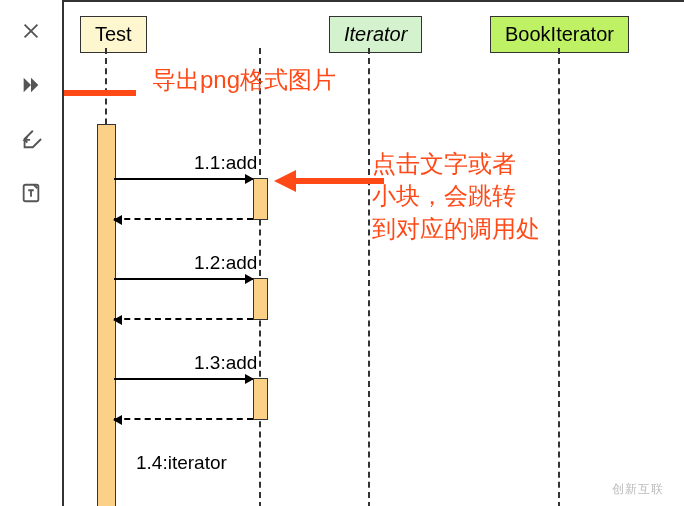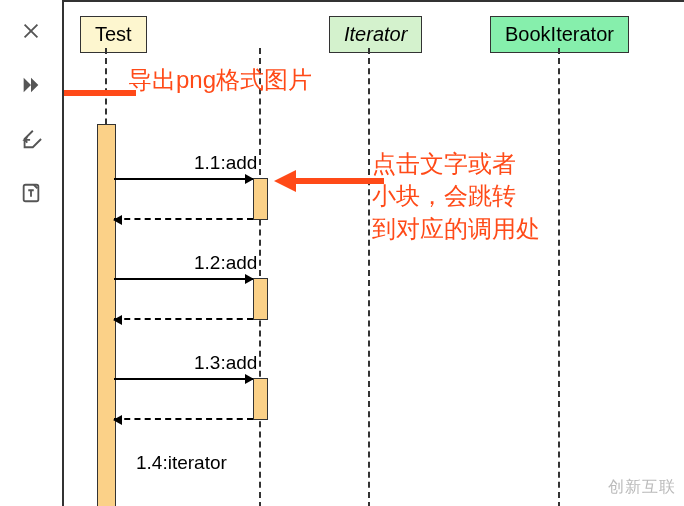--- a/index.html
+++ b/index.html
@@ -5,40 +5,40 @@
 html,body{margin:0;padding:0;font-family:Helvetica,Arial,sans-serif;background:#fff}
 .app{display:flex;width:684px;height:506px;position:relative;overflow:hidden}
 .toolbar{width:62px;padding-top:18px;display:flex;flex-direction:column;align-items:center;gap:28px}
 .tool{width:26px;height:26px;display:flex;align-items:center;justify-content:center;cursor:pointer;color:#555}
 .tool svg{width:22px;height:22px;stroke:#555;fill:none;stroke-width:2}
 .canvas{flex:1;border:2px solid #333;border-right:none;border-bottom:none;background:#fff;position:relative;overflow:hidden}
 .lifeline-head{position:absolute;top:14px;padding:6px 14px;border:1px solid #333;font-size:20px;text-align:center}
 .head-test{left:16px;background:#fdf6cf}
 .head-bookshelf{left:142px;background:#fdf6cf}
 .head-iterator{left:265px;background:#d4f2cd;font-style:italic}
-.head-bookiterator{left:426px;background:#86efac}
+.head-bookiterator{left:426px;background:#bef264}
 .dash{position:absolute;border-left:2px dashed #333}
 .dash-test{left:41px;top:46px;height:460px}
 .dash-bookshelf{left:195px;top:46px;height:460px}
 .dash-iterator{left:304px;top:46px;height:460px}
 .dash-bookiterator{left:494px;top:46px;height:460px}
 .act-main{position:absolute;left:33px;top:122px;width:17px;height:384px;background:#fbd188;border:1px solid #333}
 .block{position:absolute}
 .block .label{font-size:19px;color:#000;margin-bottom:2px;margin-left:80px;cursor:pointer}
 .block .arrow{position:absolute;height:2px;background:#000}
 .block .arrow:after{content:"";position:absolute;right:-1px;top:-4px;border-left:9px solid #000;border-top:5px solid transparent;border-bottom:5px solid transparent}
 .block .bar{position:absolute;width:13px;background:#fbd188;border:1px solid #333}
 .block .ret{position:absolute;border-top:2px dashed #000}
 .block .ret:before{content:"";position:absolute;left:-1px;top:-5px;border-right:9px solid #000;border-top:5px solid transparent;border-bottom:5px solid transparent}
 
 .anno{position:absolute;color:#ff4a18;font-size:24px;line-height:1.35}
 .anno-arrow{position:absolute}
 .anno-arrow .shaft{position:absolute;height:6px;background:#ff4a18}
 .anno-arrow .head{position:absolute;width:0;height:0;border-right:22px solid #ff4a18;border-top:11px solid transparent;border-bottom:11px solid transparent}
-.watermark{position:absolute;right:8px;bottom:8px;font-size:16px;color:#bbb;letter-spacing:1px}
+.watermark{position:absolute;right:20px;bottom:8px;font-size:12px;color:#bbb;letter-spacing:1px}
 </style>
 </head>
 <body>
 
 <div class="app">
   <div class="toolbar">
     <div class="tool">
       <svg viewBox="0 0 24 24">
           <path d="M5 5l14 14M19 5L5 19"></path>
         </svg>
@@ -98,21 +98,21 @@
     </div>
 
     <div class="block" style="left:50px;top:450px">
       <div class="label" style="margin-left:22px">1.4:iterator</div>
     </div>
 
     <div class="anno-arrow" style="left:-28px;top:80px">
 
       <div class="shaft" style="left:20px;top:8px;width:80px"></div>
     </div>
-    <div class="anno" style="left:64px;top:62px">导出png格式图片</div>
+    <div class="anno" style="left:88px;top:62px">导出png格式图片</div>
 
     <div class="anno-arrow" style="left:210px;top:168px">
       <div class="head" style="left:0;top:0"></div>
       <div class="shaft" style="left:20px;top:8px;width:90px"></div>
     </div>
     <div class="anno" style="left:308px;top:146px;white-space:pre">点击文字或者
 小块，会跳转
 到对应的调用处</div>
 
     <div class="watermark">创新互联</div>

